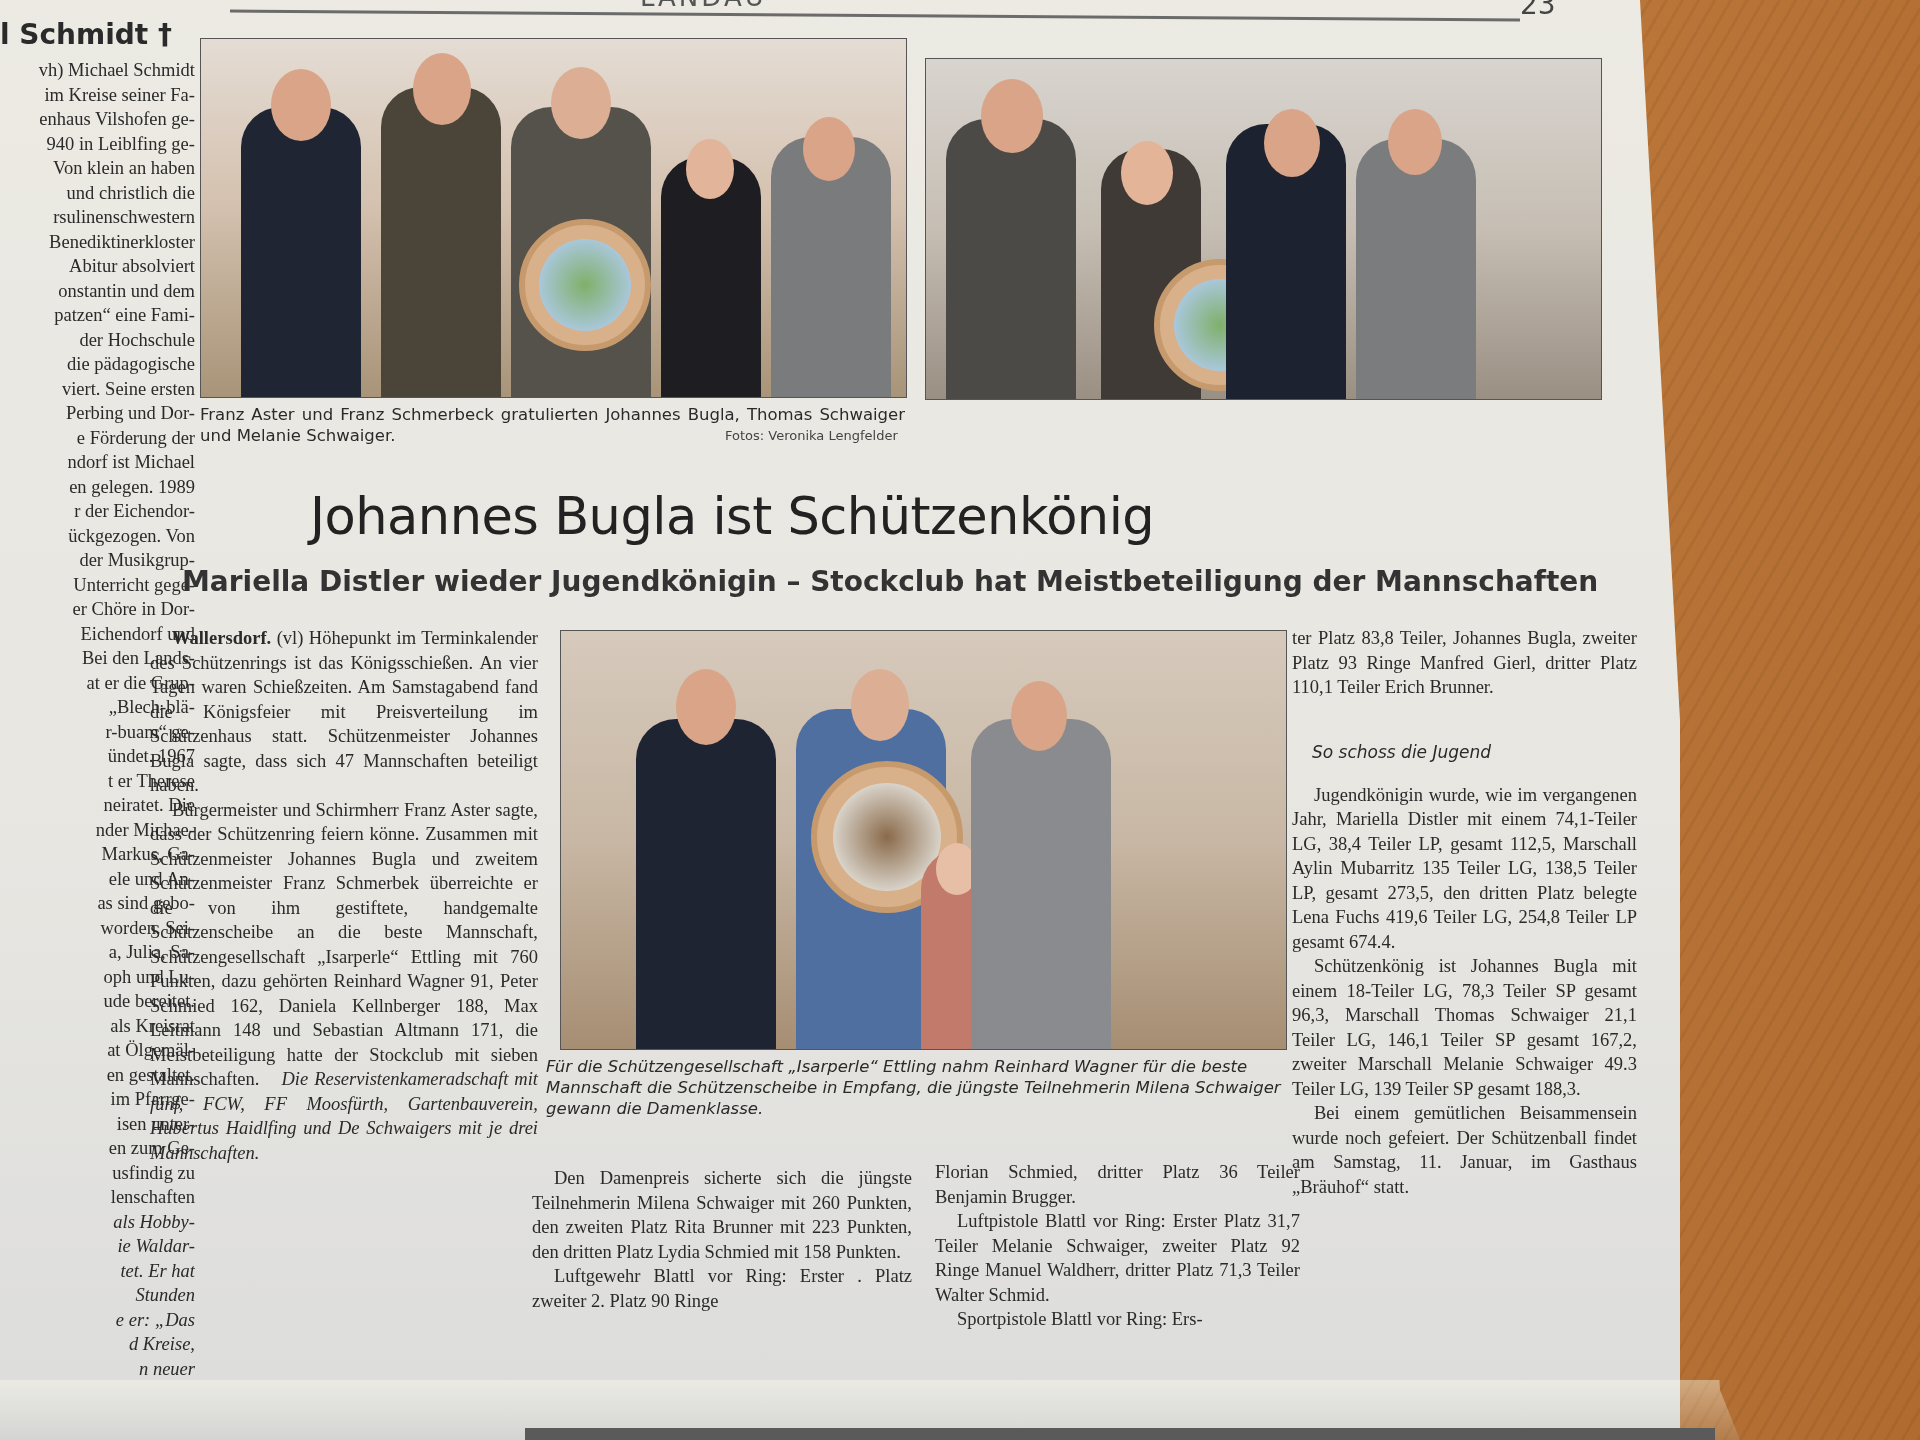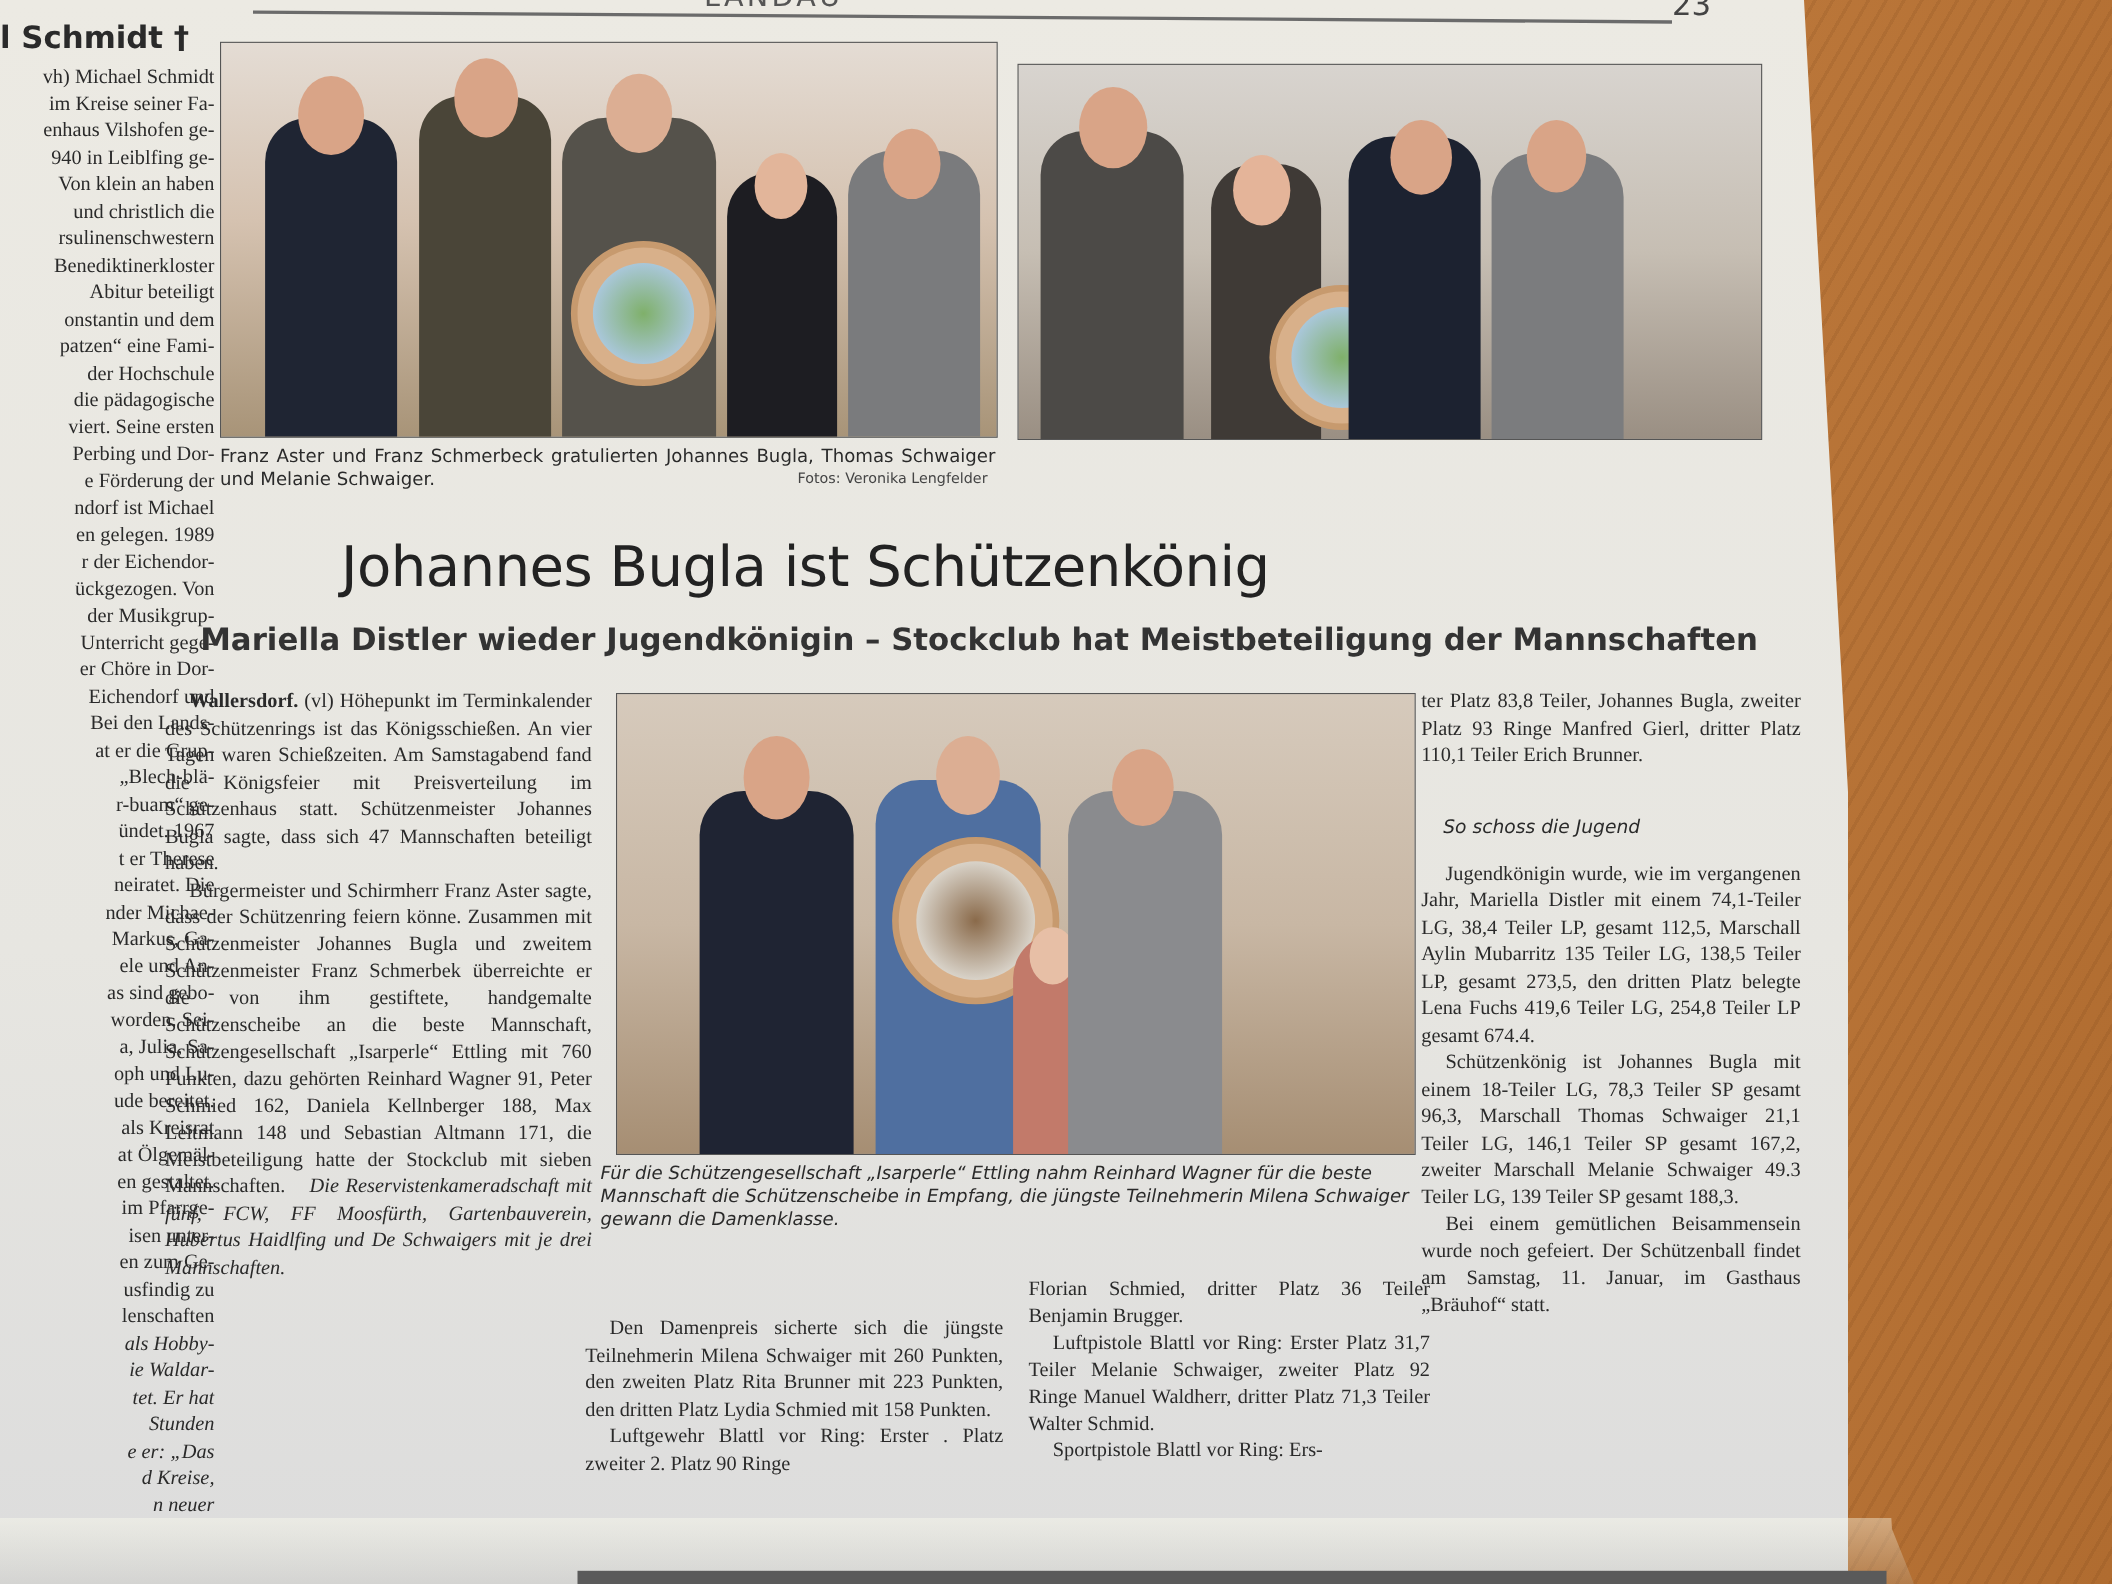--- a/index.html
+++ b/index.html
@@ -58,21 +58,21 @@
   <div class="obit-title">l Schmidt †</div>
   <div class="col left-col" id="obit-lines">
       <span class="line">vh) Michael Schmidt</span>
       <span class="line">im Kreise seiner Fa-</span>
       <span class="line">enhaus Vilshofen ge-</span>
       <span class="line">940 in Leiblfing ge-</span>
       <span class="line">Von klein an haben</span>
       <span class="line">und christlich die</span>
       <span class="line">rsulinenschwestern</span>
       <span class="line">Benediktinerkloster</span>
-      <span class="line">Abitur beteiligt</span>
+      <span class="line">Abitur absolviert</span>
       <span class="line">onstantin und dem</span>
       <span class="line">patzen“ eine Fami-</span>
       <span class="line">der Hochschule</span>
       <span class="line">die pädagogische</span>
       <span class="line">viert. Seine ersten</span>
       <span class="line">Perbing und Dor-</span>
       <span class="line">e Förderung der</span>
       <span class="line">ndorf ist Michael</span>
       <span class="line">en gelegen. 1989</span>
       <span class="line">r der Eichendor-</span>
@@ -161,21 +161,21 @@
     <div class="plaque" style="left:250px;top:130px;width:140px;height:140px;">
         <div class="plaque-inner" style="left:16px;top:16px;width:108px;height:108px;background:radial-gradient(circle,#8a6a4a 0%,#d8d2c8 70%);"></div>
       </div>
     <div class="person" style="left:360px;width:80px;height:200px;background:#c27a6a;"></div>
     <div class="head" style="left:375px;top:212px;width:42px;height:52px;background:#e7bfa6;"></div>
     <div class="person" style="left:410px;width:140px;height:330px;background:#8a8b8e;"></div>
     <div class="head" style="left:450px;top:50px;width:56px;height:70px;"></div>
   </div>
   <div class="caption" style="left:546px;top:1056px;width:740px;font-style:italic;">Für die Schützengesellschaft „Isarperle“ Ettling nahm Reinhard Wagner für die beste Mannschaft die Schützenscheibe in Empfang, die jüngste Teilnehmerin Milena Schwaiger gewann die Damenklasse.</div>
 
-  <div class="col" style="left:532px;top:1196px;width:380px;">
+  <div class="col" style="left:532px;top:1166px;width:380px;">
     <p>Den Damenpreis sicherte sich die jüngste Teilnehmerin Milena Schwaiger mit 260 Punkten, den zweiten Platz Rita Brunner mit 223 Punkten, den dritten Platz Lydia Schmied mit 158 Punkten.</p>
     <p>Luftgewehr Blattl vor Ring: Erster . Platz zweiter 2. Platz 90 Ringe</p>
   </div>
 
   <div class="col" style="left:935px;top:1160px;width:365px;">
     <p class="noindent">Florian Schmied, dritter Platz 36 Teiler Benjamin Brugger.</p>
     <p>Luftpistole Blattl vor Ring: Erster Platz 31,7 Teiler Melanie Schwaiger, zweiter Platz 92 Ringe Manuel Waldherr, dritter Platz 71,3 Teiler Walter Schmid.</p>
     <p>Sportpistole Blattl vor Ring: Ers-</p>
   </div>
 

